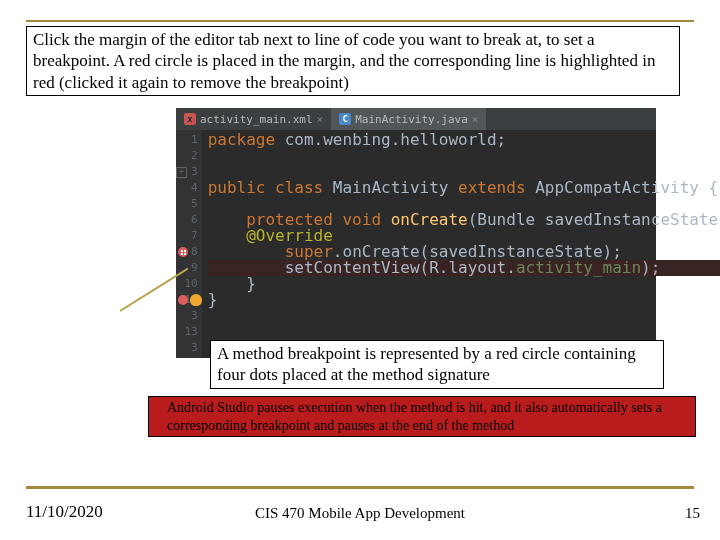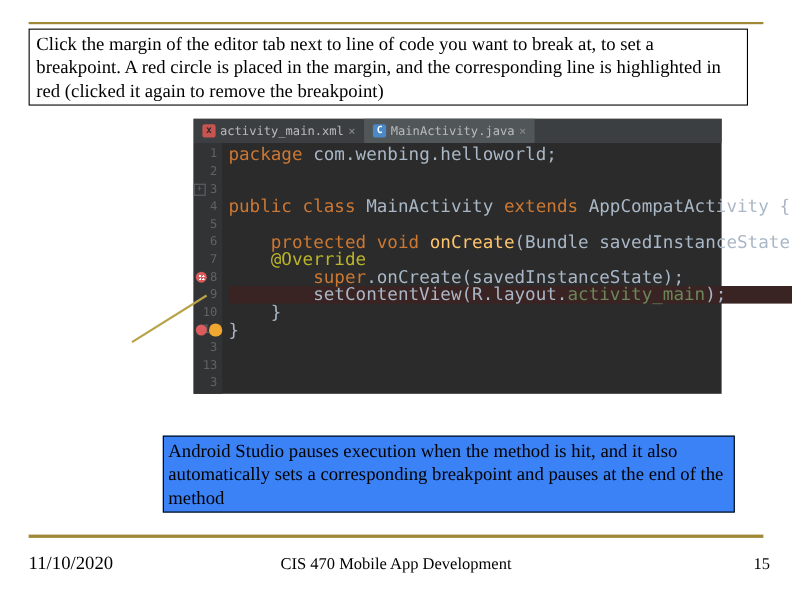--- a/index.html
+++ b/index.html
@@ -27,21 +27,21 @@
 .str,.id{color:#6a8759}
 .cls{color:#a9b7c6}
 .ann{color:#bbb529}
 .mth{color:#ffc66d}
 .param{color:#a9b7c6}
 .hl{background:#3a2323}
 .fold{display:inline-block;width:9px;height:9px;border:1px solid #606366;color:#606366;font-size:8px;line-height:8px;text-align:center;margin-right:4px}
 .callout-label{position:absolute;left:34px;top:340px;font-size:19px;line-height:1.1}
 .callout-line{position:absolute;left:120px;top:310px;width:80px;height:2px;background:#b8a24a;transform-origin:left center;transform:rotate(-32deg)}
 .desc-box{position:absolute;left:210px;top:340px;width:440px;border:1px solid #000;padding:2px 6px;font-size:17px;line-height:1.25;background:#fff}
-.para-box{position:absolute;left:148px;top:396px;width:510px;border:1px solid #000;padding:2px 4px;font-size:17px;line-height:1.25;background:#3b82f6}
+.para-box{position:absolute;left:148px;top:396px;width:510px;border:1px solid #000;padding:2px 18px;font-size:14px;line-height:1.25;background:#b91c1c}
 .bot-rule{position:absolute;left:26px;right:26px;top:486px;height:3px;background:#a08a3a}
 .date{position:absolute;left:26px;bottom:18px;font-size:17px}
 .course{position:absolute;left:0;right:0;bottom:18px;text-align:center;font-size:15px}
 .pagenum{position:absolute;right:20px;bottom:18px;font-size:15px}
 </style>
 </head>
 <body>
 <div class="slide">
 
 <div class="top-rule"></div>
@@ -125,20 +125,23 @@
       <div class="ln"><span class="pkg">    }</span></div>
       <div class="ln"><span class="pkg">}</span></div>
       <div class="ln"> </div>
       <div class="ln"> </div>
     </div>
   </div>
 </div>
 
 <div class="callout-line"></div>
 
+<div class="desc-box">
+  <span>A method breakpoint is represented by a red circle containing four dots placed at the method signature</span>
+</div>
 
 <div class="para-box">
   <span>Android Studio pauses execution when the method is hit, and it also automatically sets a corresponding breakpoint and pauses at the end of the method</span>
 </div>
 
 <div class="bot-rule"></div>
 <div class="date">11/10/2020</div>
 <div class="course">CIS 470 Mobile App Development</div>
 <div class="pagenum">15</div>
 

